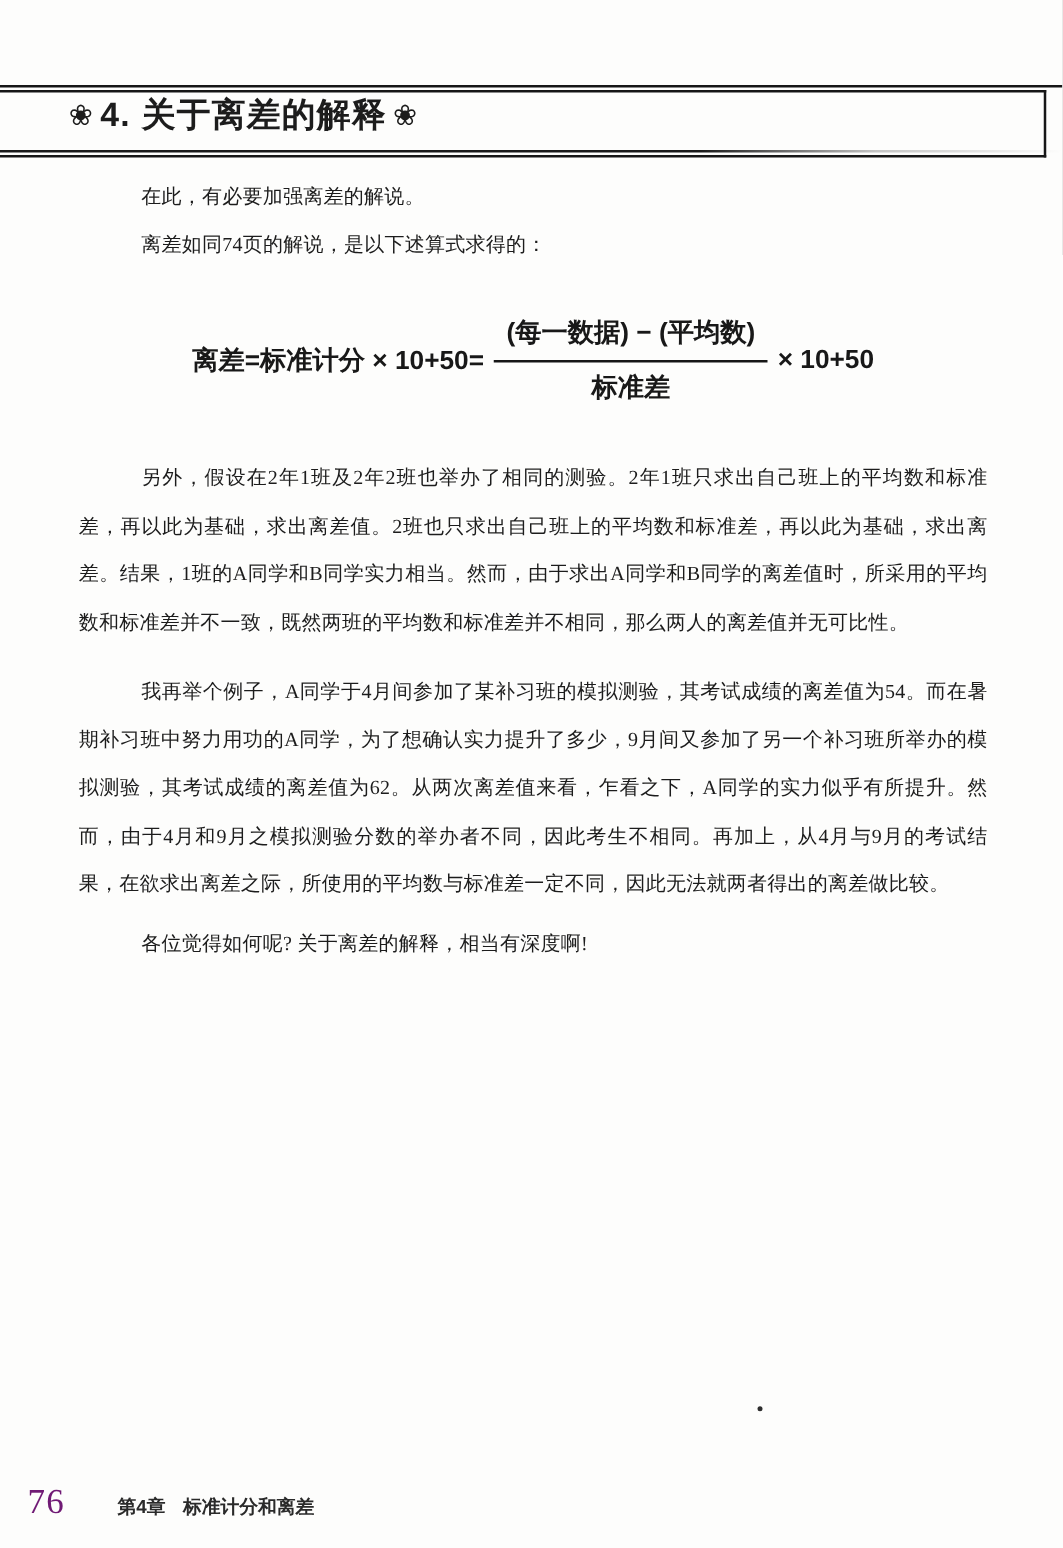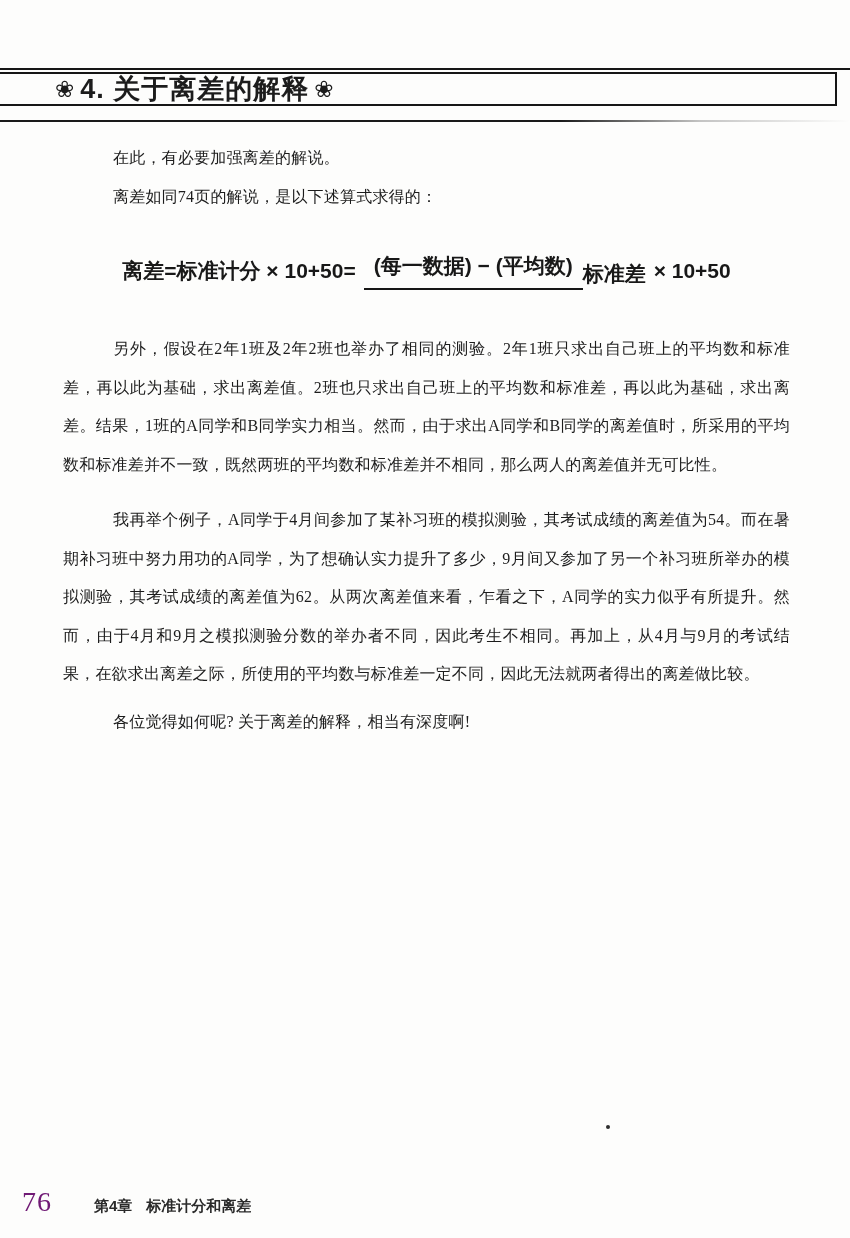--- a/index.html
+++ b/index.html
@@ -12,24 +12,24 @@
     font-family:"Liberation Serif","DejaVu Serif",serif;
     color:#1c1c1c;
   }
 
   
   .top-rule{
     position:absolute;left:0;top:68px;width:100%;height:2px;
     background:#161616;
   }
   .title-box{
-    position:absolute;left:0;top:72px;width:837px;height:34px;
+    position:absolute;left:0;top:72px;width:837px;height:54px;
     box-sizing:border-box;
     border:2.5px solid #161616;border-left:none;
-    display:flex;align-items:center;
+    display:flex;align-items:flex-start;
     padding-left:50px;
     background:#fdfdfc;
   }
   .title-text{
     font-family:"Liberation Sans","DejaVu Sans",sans-serif;
     font-weight:bold;font-size:27px;letter-spacing:1px;
     white-space:nowrap;
   }
   .flower{
     font-family:"DejaVu Sans",sans-serif;
@@ -58,21 +58,21 @@
 
   
   .formula{
     margin:36px 0 40px 0;
     display:flex;align-items:center;justify-content:center;
     font-family:"Liberation Sans","DejaVu Sans",sans-serif;
     font-weight:bold;font-size:21px;color:#181818;
     white-space:nowrap;
   }
   .frac{
-    display:inline-flex;flex-direction:row;align-items:center;
+    display:inline-flex;flex-direction:column;align-items:center;
     margin:0 8px;
   }
   .frac .num{padding:0 10px 8px;border-bottom:2.5px solid #161616;}
   .frac .den{padding-top:6px;}
 
   
   .footer{
     position:absolute;left:22px;top:1186px;
     display:flex;align-items:baseline;
   }

